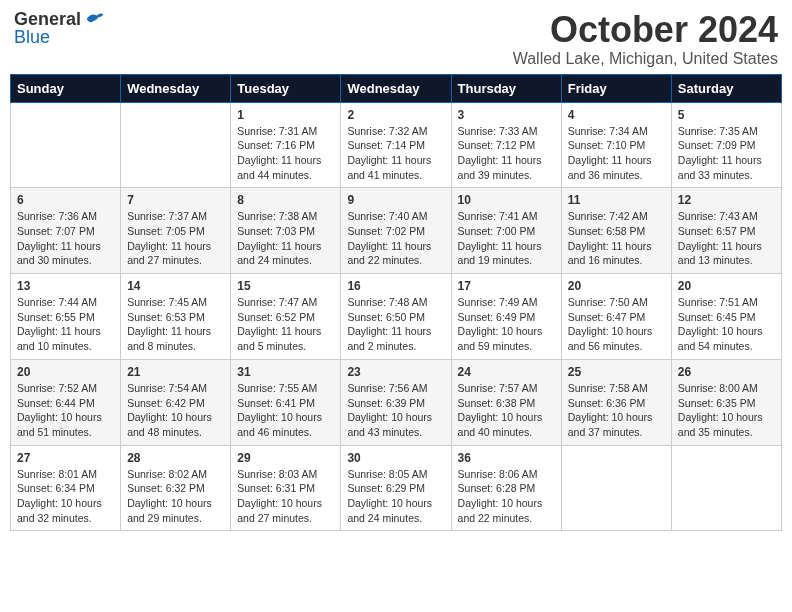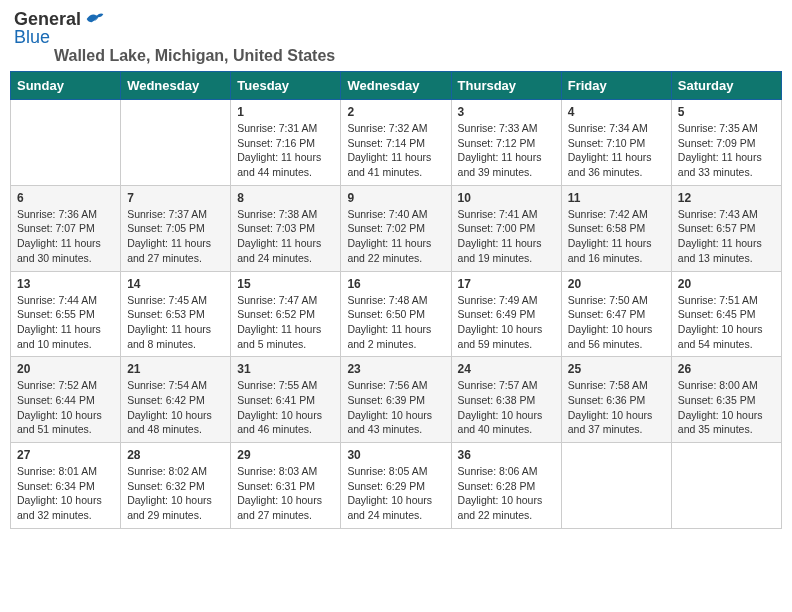--- a/index.html
+++ b/index.html
@@ -9,21 +9,20 @@
       width: 792px;
       min-height: 612px;
       padding: 10px;
     }
     .header {
       display: flex;
       justify-content: space-between;
       align-items: flex-start;
       margin-bottom: 6px;
       padding: 0 4px;
-      flex-direction: column;
     }
     .logo {
       display: flex;
       flex-direction: column;
       align-items: flex-start;
     }
     .logo-text-general {
       font-size: 18px;
       font-weight: bold;
       color: #333;
@@ -49,30 +48,30 @@
     }
     .month-title {
       font-size: 36px;
       font-weight: bold;
       color: #333;
       line-height: 1.1;
     }
     .location-title {
       font-size: 16px;
       color: #555;
-      font-weight: bold;
+      font-weight: normal;
       margin-left: 40px;
     }
     .calendar {
       width: 100%;
       border-collapse: collapse;
       border: 1px solid #ccc;
     }
     .calendar th {
-      background-color: #0f766e;
+      background-color: #0f172a;
       color: #fff;
       font-size: 13px;
       font-weight: bold;
       padding: 6px 6px;
       text-align: left;
       border: 1px solid #1560a0;
     }
     .calendar td {
       width: 110px;
       vertical-align: top;
@@ -111,20 +110,21 @@
       <svg class="logo-bird" viewBox="0 0 24 20" fill="#1a6bb5">
         <path d="M2 10 Q8 2 14 6 Q18 2 22 4 Q20 8 16 8 Q12 12 8 14 Q4 14 2 10Z"></path>
         <path d="M14 6 Q16 10 12 12" fill="none" stroke="#1a6bb5" stroke-width="1"></path>
       </svg>
     </div>
     <div>
       <span class="logo-text-blue">Blue</span>
     </div>
   </div>
   <div class="title-block">
+    <div class="month-title">October 2024</div>
     <div class="location-title">Walled Lake, Michigan, United States</div>
   </div>
 </div>
 
 <table class="calendar">
   <thead>
     <tr id="header-row">
         <th>Sunday</th>
         <th>Wednesday</th>
         <th>Tuesday</th>

